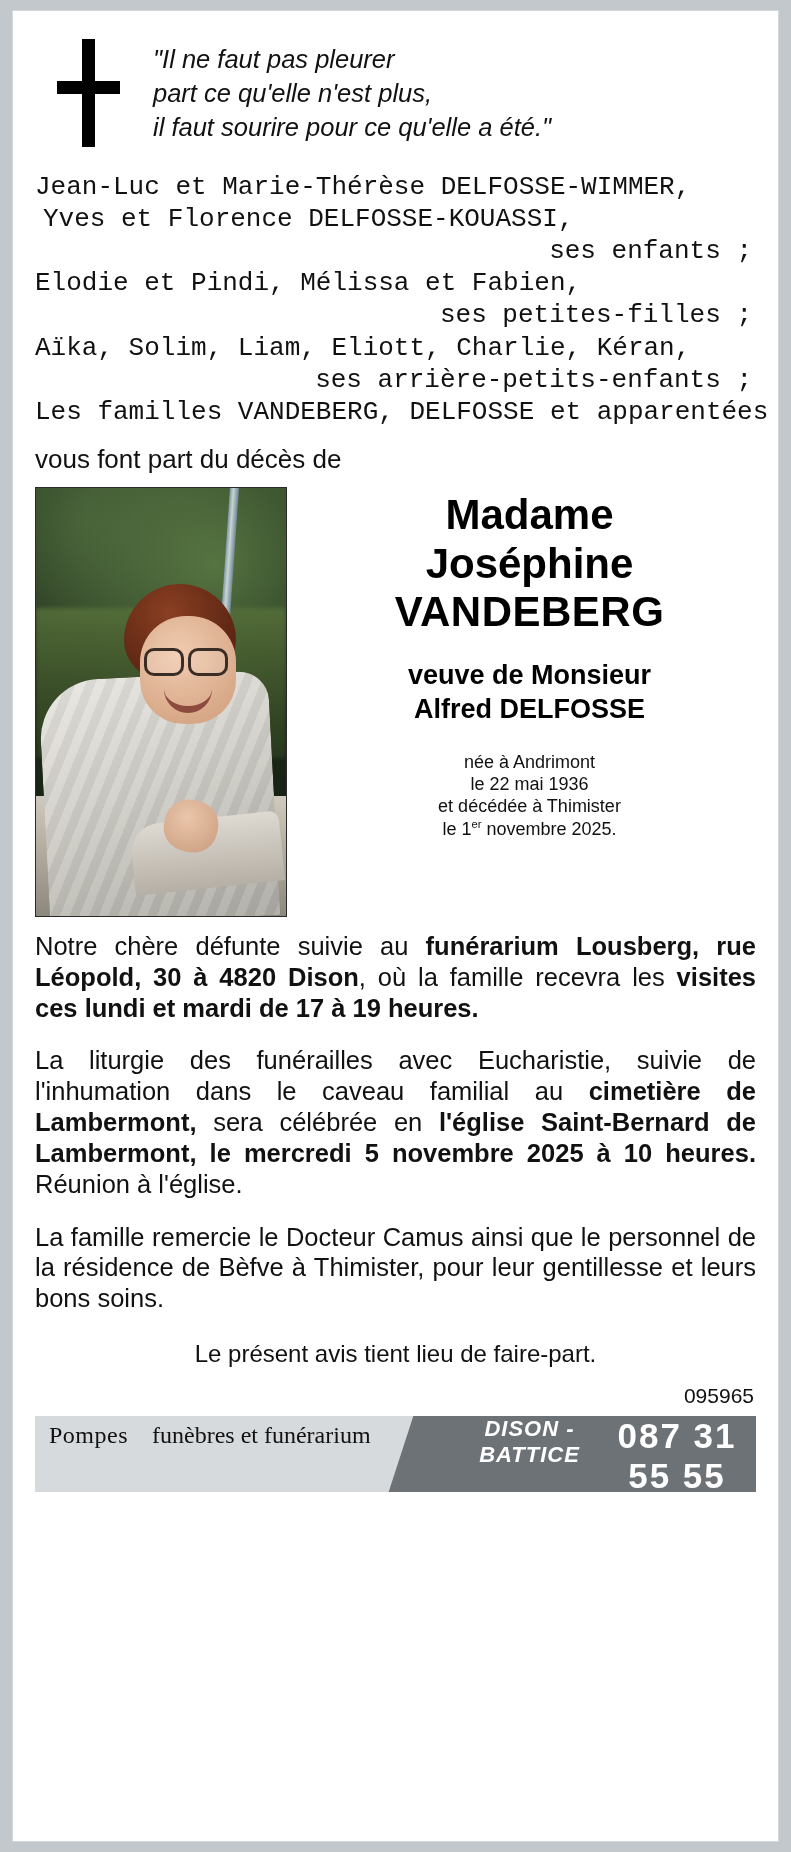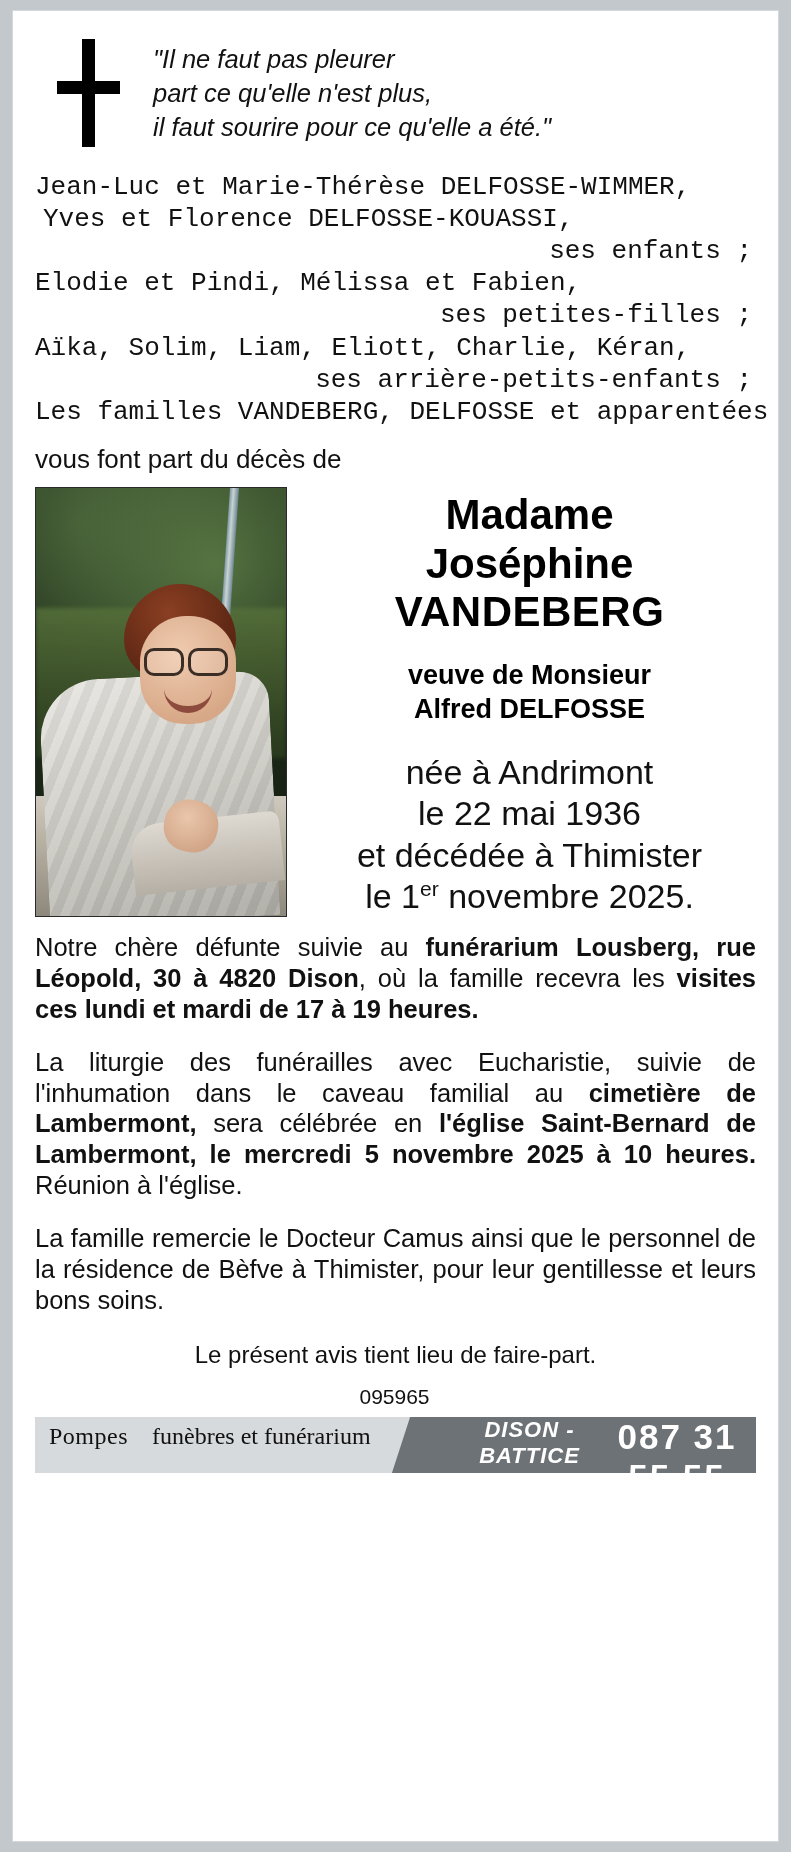--- a/index.html
+++ b/index.html
@@ -214,21 +214,21 @@
   }
   .name-main .l3 { letter-spacing: .5px; }
   .spouse {
     font-weight: bold;
     font-size: 27px;
     line-height: 1.24;
     margin-top: 22px;
     color: #000;
   }
   .dates {
-    font-size: 34px;
+    font-size: 18px;
     line-height: 1.22;
     margin-top: 26px;
     color: #111;
   }
   .dates sup { font-size: 0.62em; vertical-align: super; }
 
   
   .body {
     font-size: 25.5px;
     line-height: 1.21;
@@ -240,31 +240,31 @@
   .body b { font-weight: bold; }
   .closing {
     font-size: 24px;
     color: #111;
     text-align: center;
     margin-top: 4px;
   }
   .refnum {
     font-size: 21px;
     color: #111;
-    text-align: center;
+    text-align: right;
     margin-top: 16px;
     padding-right: 2px;
   }
 
   
   .footer {
     margin-top: 8px;
     display: flex;
     align-items: stretch;
-    height: 56px;
+    height: 76px;
     margin-bottom: 10px;
   }
   .footer-left {
     flex: 0 0 392px;
     background: #d7dadd;
     position: relative;
     display: flex;
     align-items: center;
     overflow: hidden;
   }

